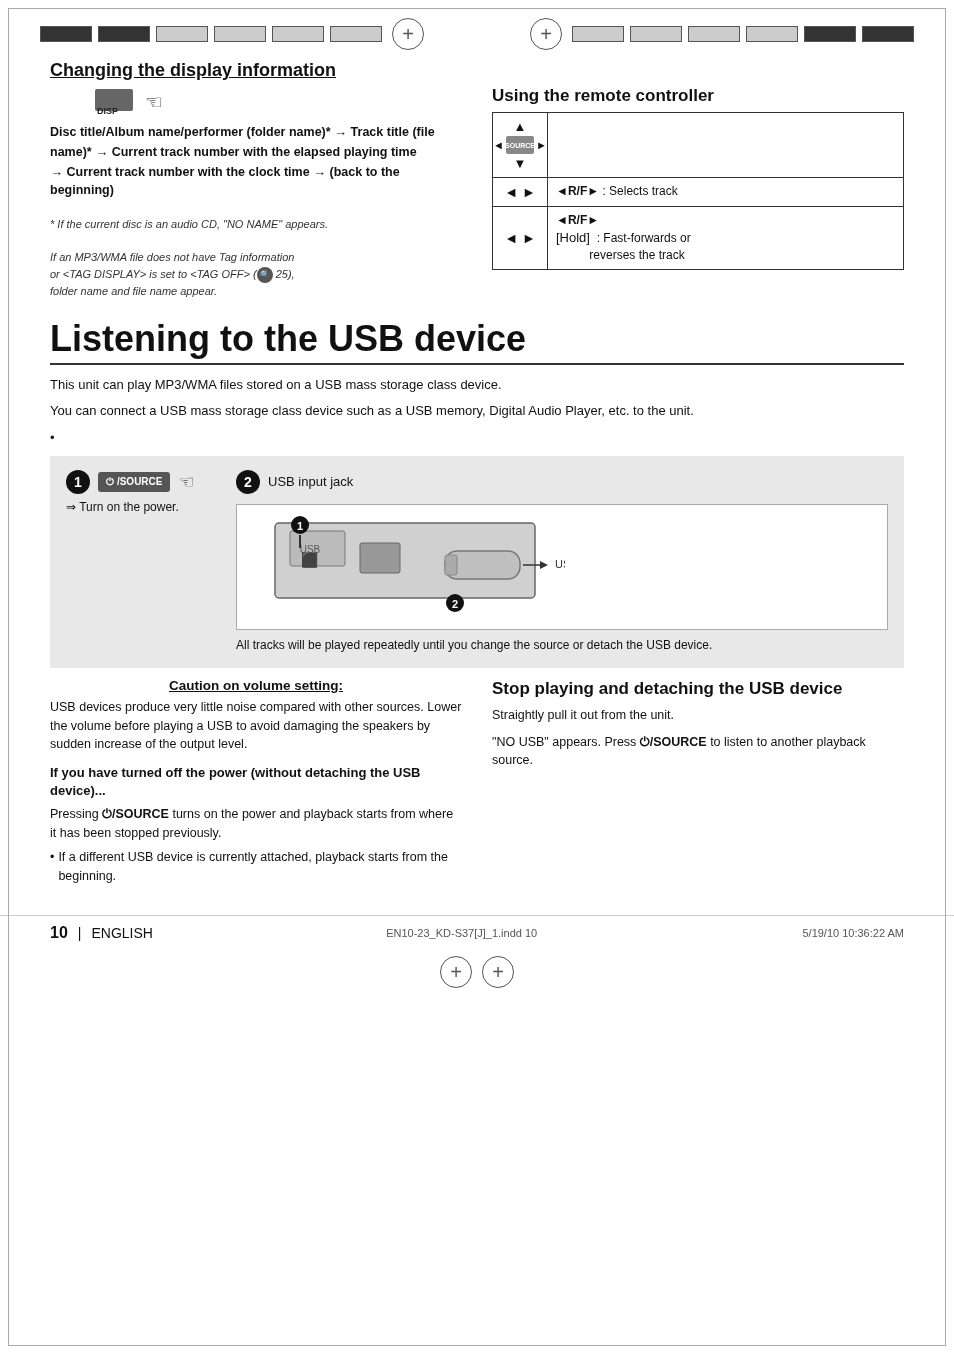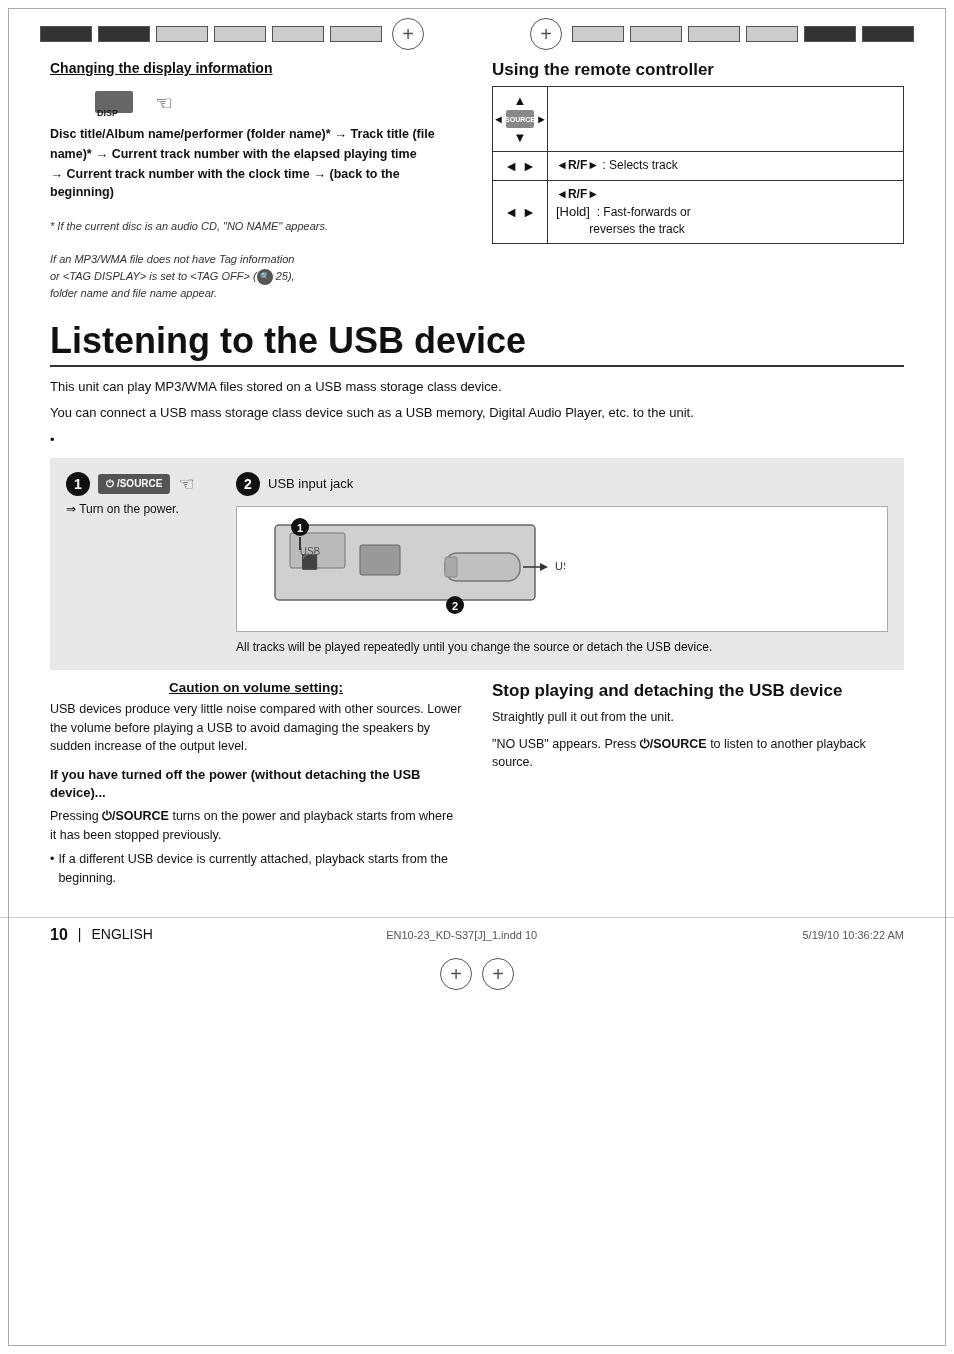--- a/index.html
+++ b/index.html
@@ -64,30 +64,30 @@
     .top-section {
       display: flex;
       gap: 30px;
       margin-bottom: 10px;
     }
     .left-col { flex: 1; }
     .right-col { flex: 1; }
 
     
     .section-title-underline {
-      font-size: 14px;
+      font-size: 18px;
       font-weight: bold;
       text-decoration: underline;
-      margin-bottom: 15px;
+      margin-bottom: 8px;
     }
 
     .disp-icon {
       display: inline-flex;
-      align-items: flex-start;
-      gap: 22px;
+      align-items: flex-end;
+      gap: 12px;
       margin-bottom: 8px;
       padding-left: 45px;
     }
     .disp-btn {
       width: 38px; height: 22px;
       background: #666;
       border-radius: 2px;
       display: inline-block;
     }
     .hand-icon {
@@ -107,20 +107,21 @@
       line-height: 1.5;
       margin-top: 16px;
       color: #333;
     }
 
     
     .remote-title {
       font-size: 17px;
       font-weight: bold;
       margin-bottom: 6px;
+      margin-top: 26px;
     }
     .remote-table {
       border: 1.5px solid #333;
       width: 100%;
     }
     .remote-table-row {
       display: flex;
       border-bottom: 1.5px solid #333;
     }
     .remote-table-row:last-child { border-bottom: none; }
@@ -278,21 +279,21 @@
     .footer {
       display: flex;
       justify-content: space-between;
       align-items: center;
       padding: 8px 50px;
       border-top: 1px solid #ccc;
       margin-top: 10px;
     }
     .page-num-area {
       display: flex;
-      align-items: flex-start;
+      align-items: center;
       gap: 10px;
       font-size: 14px;
     }
     .page-num { font-size: 16px; font-weight: bold; }
     .footer-center { font-size: 11px; color: #555; }
     .footer-right { font-size: 11px; color: #555; margin-left: 32px; }
 
     
     .bottom-marks {
       display: flex;

